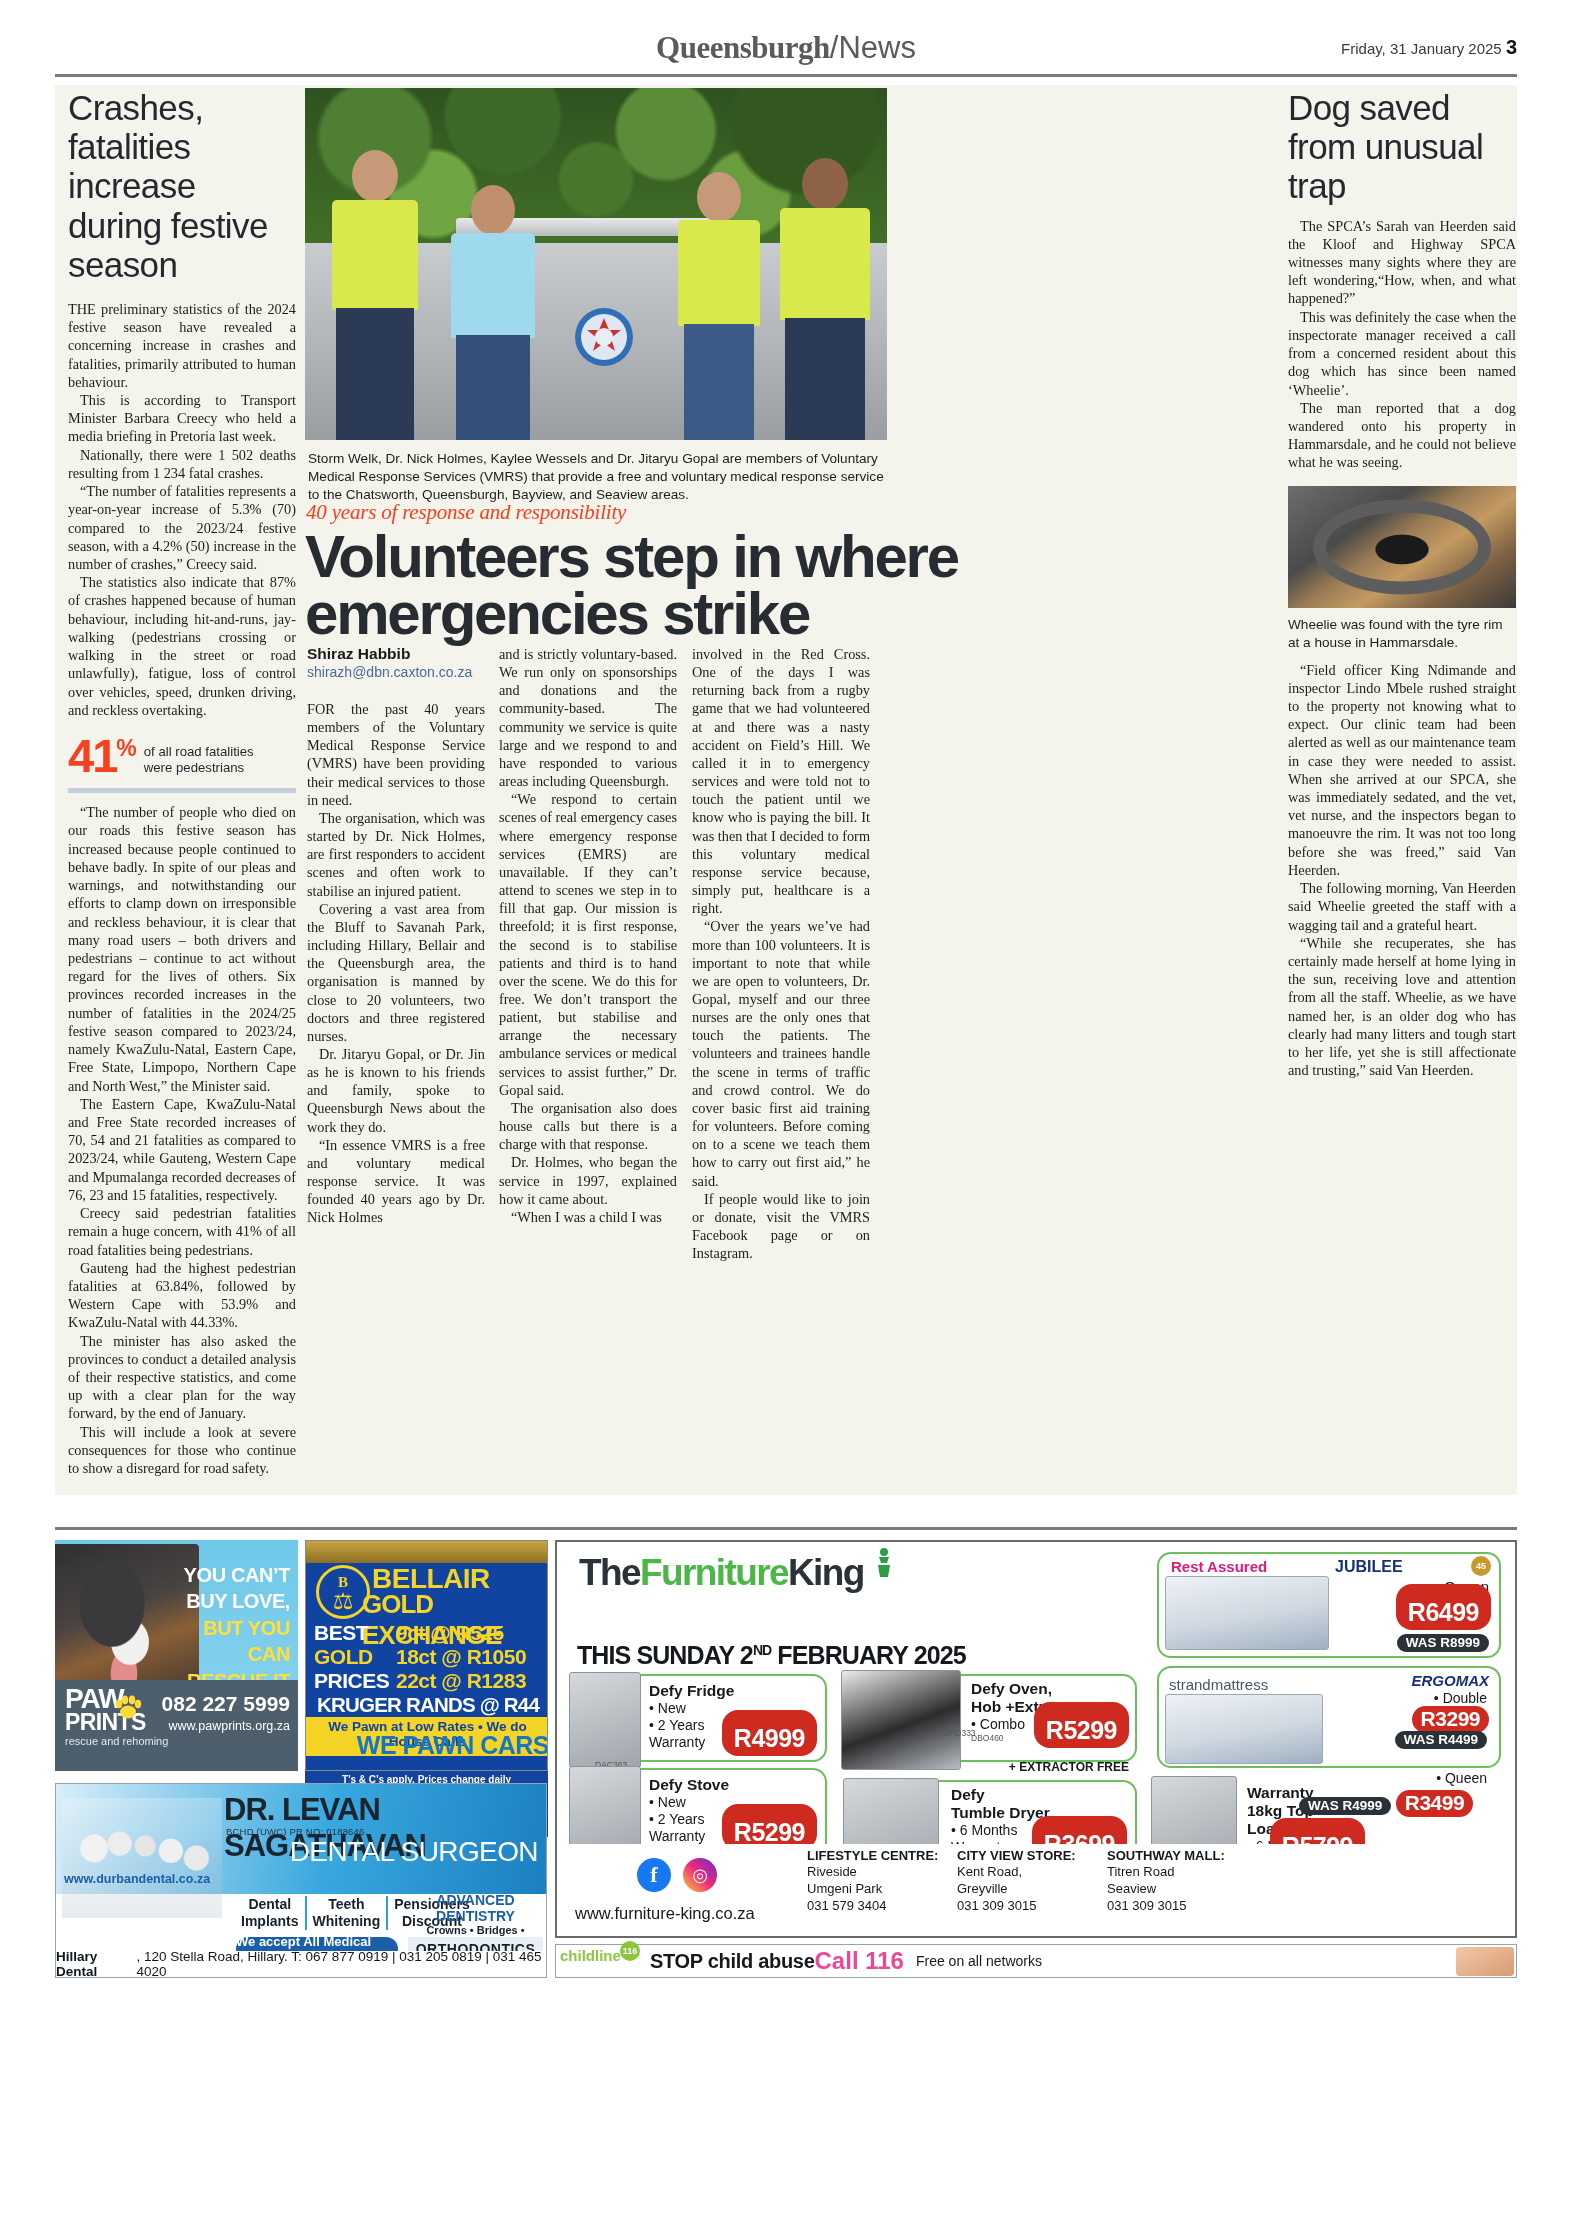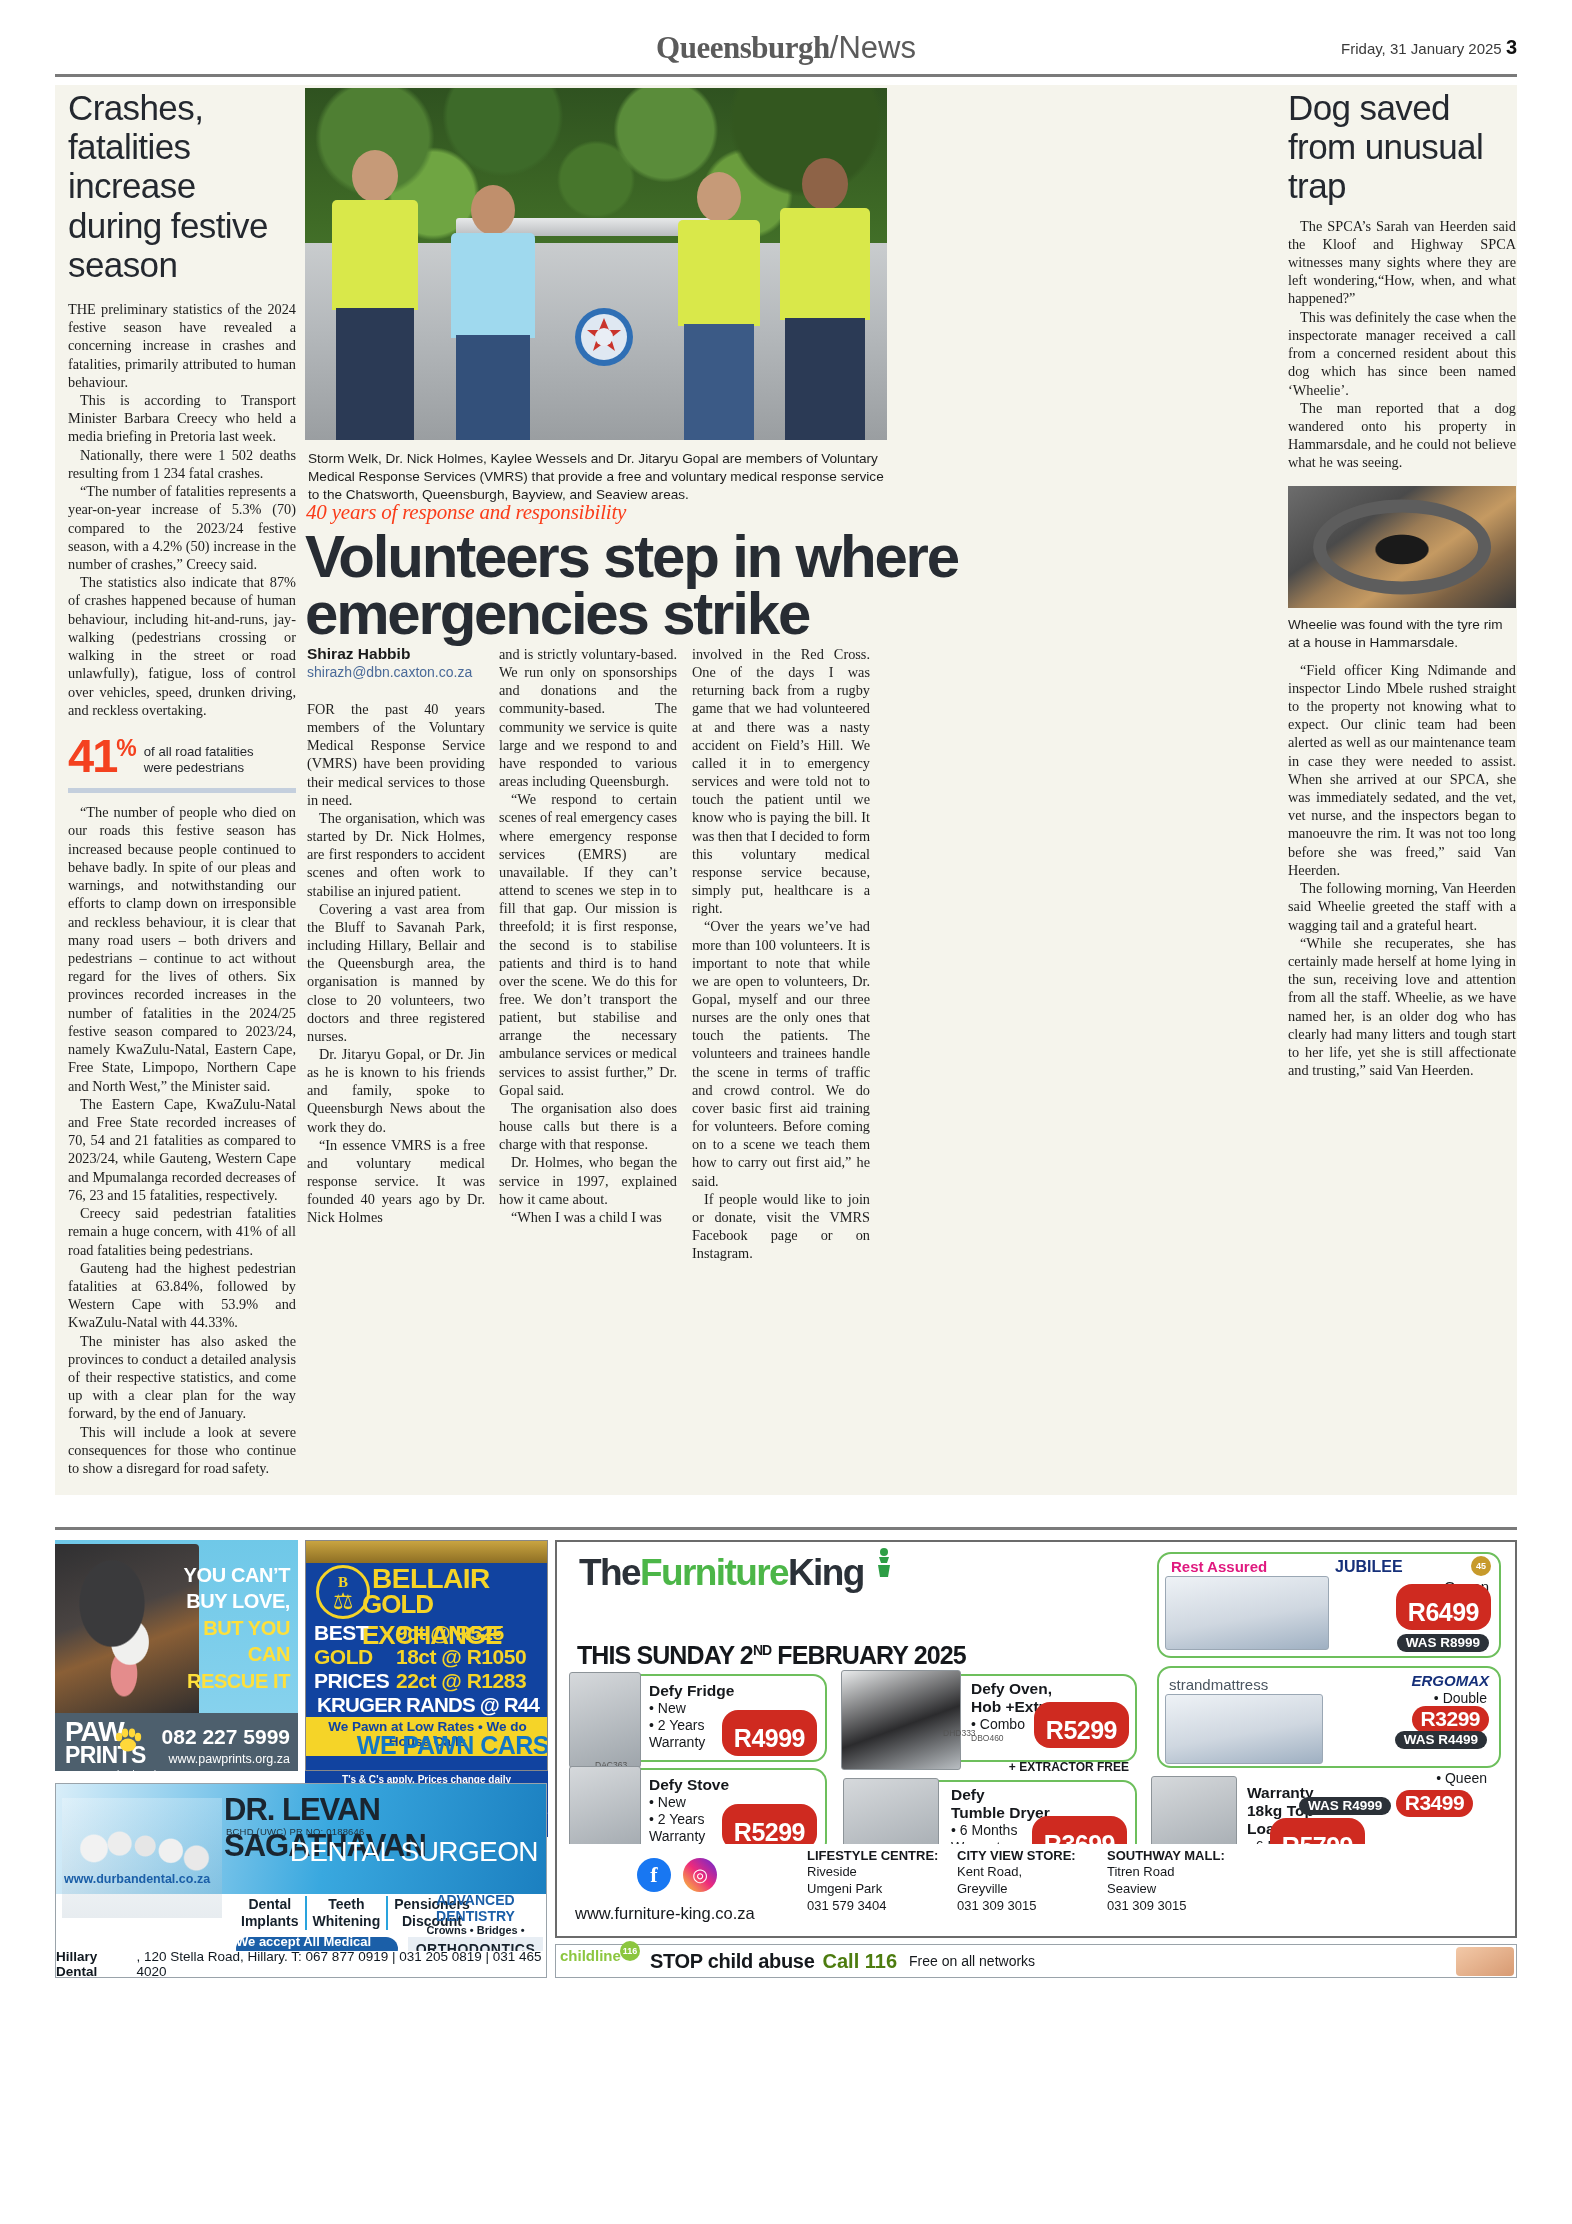--- a/index.html
+++ b/index.html
@@ -95,21 +95,21 @@
 
   
   .ad-paw { position: absolute; left: 0; top: 0; width: 243px; height: 231px;
     background: linear-gradient(180deg,#6fc8e8 0%, #8ed5ef 100%); overflow: hidden; }
   .paw-dog { position: absolute; left: -6px; top: 4px; width: 150px; height: 175px; }
   .paw-copy { position: absolute; right: 8px; top: 22px; width: 128px; text-align: right;
     font-family: "Liberation Sans", sans-serif; font-weight: bold; font-size: 20px; line-height: 1.32;
     letter-spacing: -.4px; }
   .paw-copy .w { color: #ffffff; display: block; }
   .paw-copy .y { color: #ffe03a; display: block; }
-  .paw-foot { position: absolute; left: 0; bottom: 0; width: 243px; height: 58px; background: #4d5f6d; }
+  .paw-foot { position: absolute; left: 0; bottom: 0; width: 243px; height: 91px; background: #4d5f6d; }
   .paw-logo { position: absolute; left: 10px; top: 6px; width: 120px; }
   .paw-logo .pw { font-family: "Liberation Sans", sans-serif; font-weight: bold;
     font-size: 28px; color: #fff; letter-spacing: -1px; line-height: .92; }
   .paw-logo .pr { font-family: "Liberation Sans", sans-serif; font-weight: bold;
     font-size: 23px; color: #fff; letter-spacing: -.6px; line-height: .95; }
   .paw-logo .tag { font-family: "Liberation Sans", sans-serif; font-size: 11px; color: #e3e8ec; margin-top: 1px; }
   .paw-phone { position: absolute; right: 8px; top: 12px; text-align: right; }
   .paw-phone .ph { font-family: "Liberation Sans", sans-serif; font-weight: bold; font-size: 21px; color: #fff; }
   .paw-phone .url { font-family: "Liberation Sans", sans-serif; font-size: 12.5px; color: #fff; margin-top: 3px; }
   .pawprint { position: absolute; left: 48px; top: 6px; width: 30px; height: 30px; }
@@ -224,21 +224,21 @@
 
   
   .ad-child { position: absolute; left: 500px; top: 404px; width: 962px; height: 34px;
     background: #fff; border: 1px solid #9aa3aa; display: flex; align-items: center; }
   .cl-logo { width: 78px; height: 28px; margin-left: 4px; position: relative; }
   .cl-word { font-family: "Liberation Sans", sans-serif; font-weight: bold; font-size: 15px; color: #8cc63f; }
   .cl-116 { position: absolute; right: -2px; top: -6px; background: #8cc63f; color: #fff; border-radius: 50%;
     width: 20px; height: 20px; font-size: 9px; font-weight: bold; text-align: center; line-height: 20px; }
   .cl-stop { font-family: "Liberation Sans", sans-serif; font-weight: bold; font-size: 20px;
     color: #15181c; margin-left: 12px; letter-spacing: -.3px; }
-  .cl-call { font-family: "Liberation Sans", sans-serif; font-weight: bold; font-size: 20px; color: #4d7c0f; margin-left: 8px; }
+  .cl-call { font-family: "Liberation Sans", sans-serif; font-weight: bold; font-size: 24px; color: #ec4899; }
   .cl-free { font-family: "Liberation Sans", sans-serif; font-size: 14px; color: #15181c; margin-left: 12px; }
   .cl-hand { position: absolute; right: 2px; top: 2px; width: 58px; height: 29px;
     background: linear-gradient(150deg,#f3c9a8,#d79a72); border-radius: 4px; }
 
   
   .veg { position: absolute; inset: 0; background:
       radial-gradient(circle at 12% 14%, #4f7f33 0 9%, transparent 10%),
       radial-gradient(circle at 34% 8%, #3d6a29 0 11%, transparent 12%),
       radial-gradient(circle at 62% 12%, #5a8c3a 0 10%, transparent 11%),
       radial-gradient(circle at 86% 9%, #33571f 0 12%, transparent 13%),

